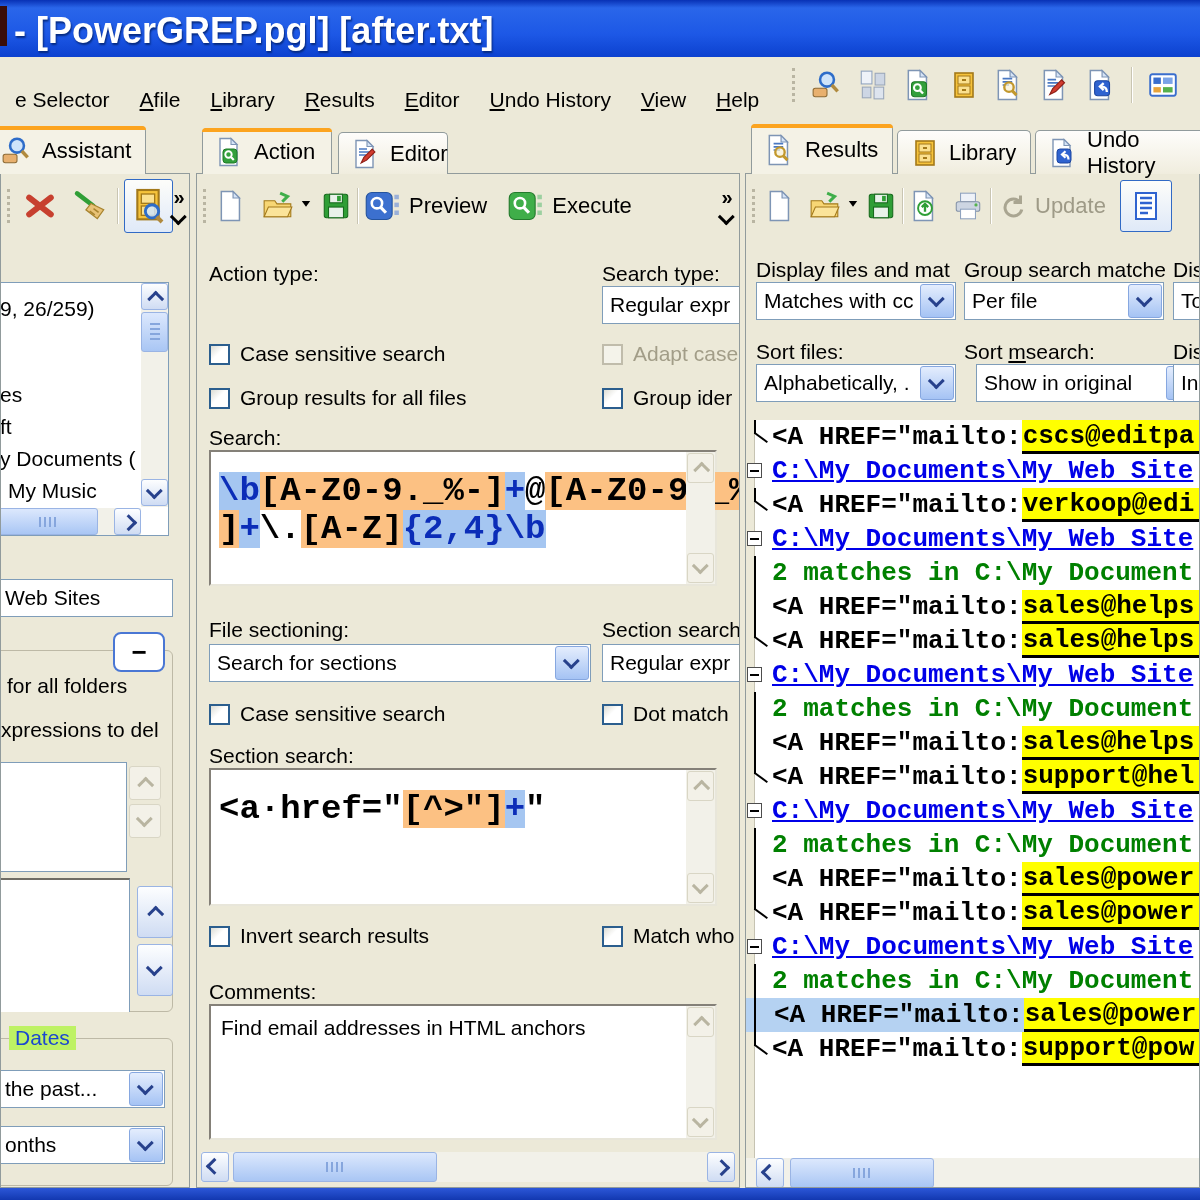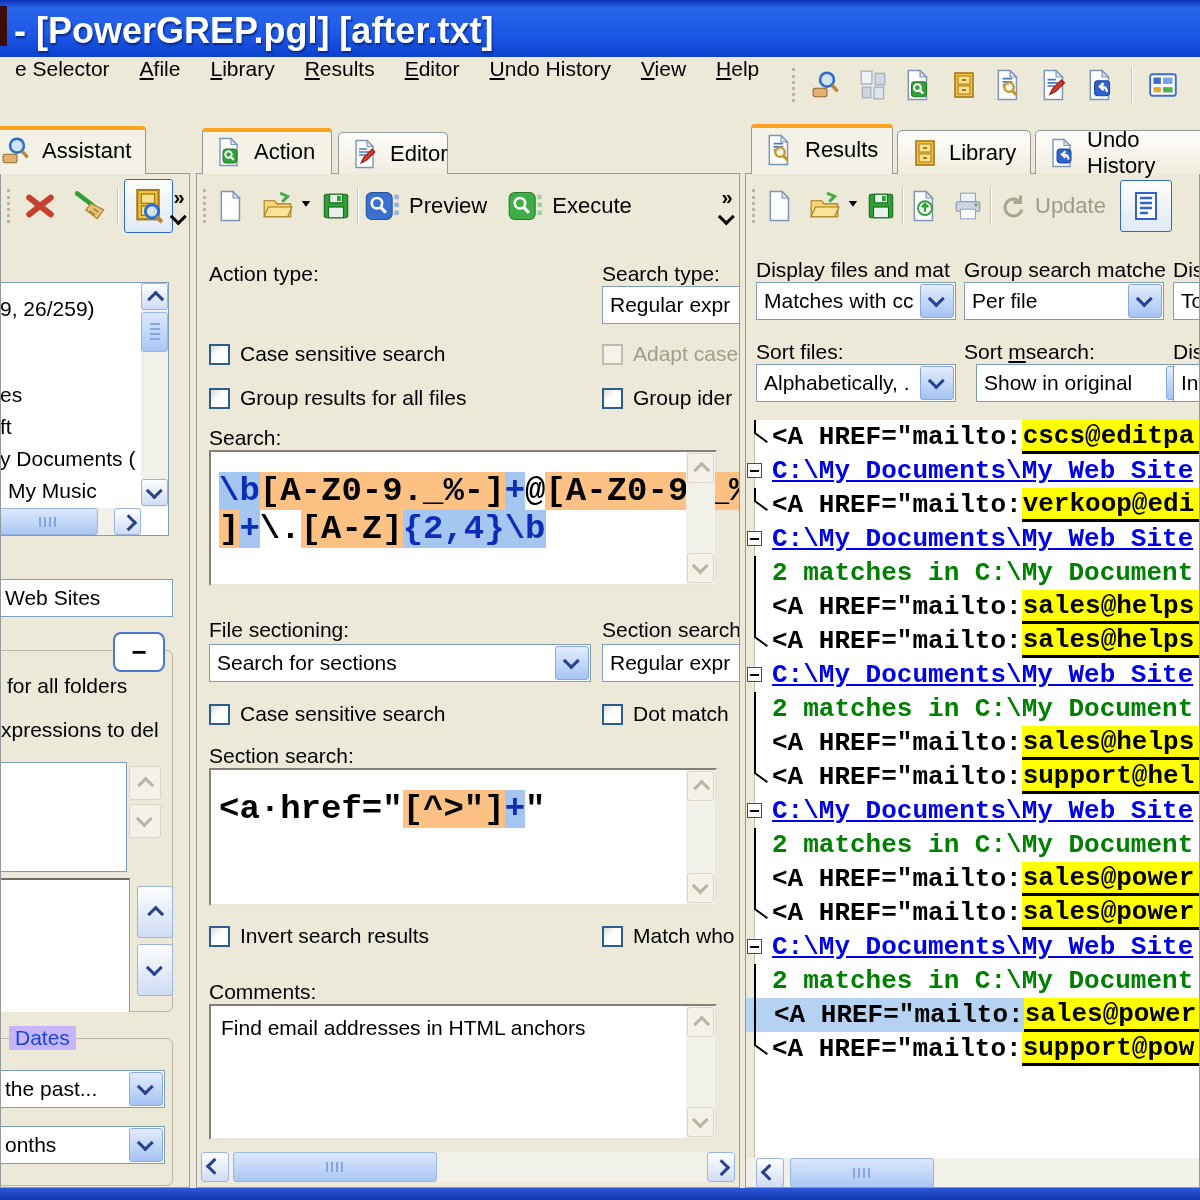--- a/index.html
+++ b/index.html
@@ -6,21 +6,21 @@
   #stage{position:relative;width:1200px;height:1200px;background:#ece9d8;overflow:hidden;
          font-family:"Liberation Sans",sans-serif;color:#000}
   
   #titlebar{position:absolute;left:0;top:0;width:1200px;height:57px;
     background:linear-gradient(180deg,#0831b5 0%,#2a66ea 14%,#1d58e6 60%,#0c41cf 100%)}
   #app-icon-frag{position:absolute;left:0;top:6px;width:7px;height:40px;background:#3a0d08}
   #title-text{position:absolute;left:14px;top:10px;font-size:36px;font-weight:bold;color:#fff;
     text-shadow:1px 2px 2px #062a80;white-space:nowrap}
   #menubar{position:absolute;left:0;top:57px;width:1200px;height:55px;background:#ece9d8;
     display:flex;align-items:center}
-  #menu-items{display:flex;align-items:flex-start;height:100%}
+  #menu-items{display:flex;align-items:flex-end;height:100%}
   .mi{padding:0 15px;font-size:21px;white-space:nowrap}
   .mi u{text-decoration:underline}
   
   .grip{width:4px;height:34px;margin:0 6px;border-left:3px dotted #b9b5a2}
   .tbsep{width:1px;height:36px;background:#c9c5b2;border-right:1px solid #fff;margin:0 5px}
   .tbtn{display:flex;align-items:center;justify-content:center}
   .ic{display:inline-flex}
   .ic svg{display:block}
   .pressedbtn{border:1px solid #316ac5;border-radius:3px;background:linear-gradient(#fdfdfa,#dfe9f8)}
   .ovf{font-size:20px;font-weight:bold;color:#000;line-height:1}
@@ -282,21 +282,21 @@
 
       <div style="position:absolute;left:-4px;top:704px;width:132px;height:132px;background:#fff;border-top:2px solid #6f6d65;border-right:1px solid #7f9db9"></div>
       <div class="sbtn" style="left:136px;top:712px;width:36px;height:52px">
           <span class="chv u"></span>
         </div>
       <div class="sbtn" style="left:136px;top:770px;width:36px;height:52px">
           <span class="chv d"></span>
         </div>
 
       <div class="grpbox" style="left:-6px;top:864px;width:178px;height:148px"></div>
-      <div class="lbl" style="left:8px;top:852px;color:#1b47d0;background:#c4b5fd;padding:0 6px">Dates</div>
+      <div class="lbl" style="left:8px;top:852px;color:#1b47d0;background:#bef264;padding:0 6px">Dates</div>
       <div class="xp-combo" style="left:-4px;top:896px;width:168px;height:38px">
         <span>the past...</span>
         <span class="ddbtn">
             <span class="chv d"></span>
           </span>
       </div>
       <div class="xp-combo" style="left:-4px;top:952px;width:168px;height:38px">
         <span>onths</span>
         <span class="ddbtn">
             <span class="chv d"></span>

